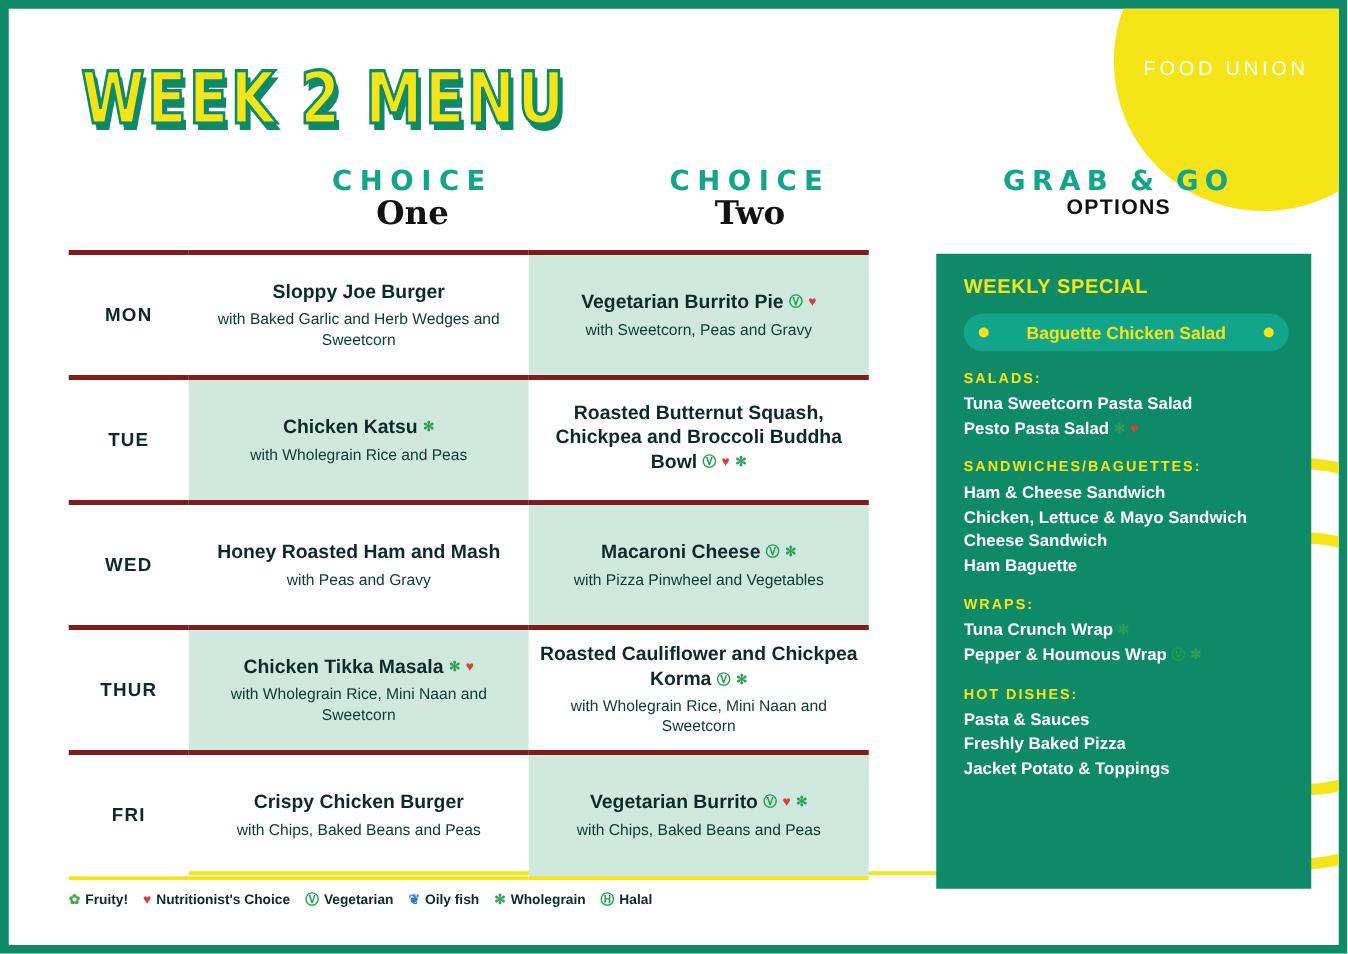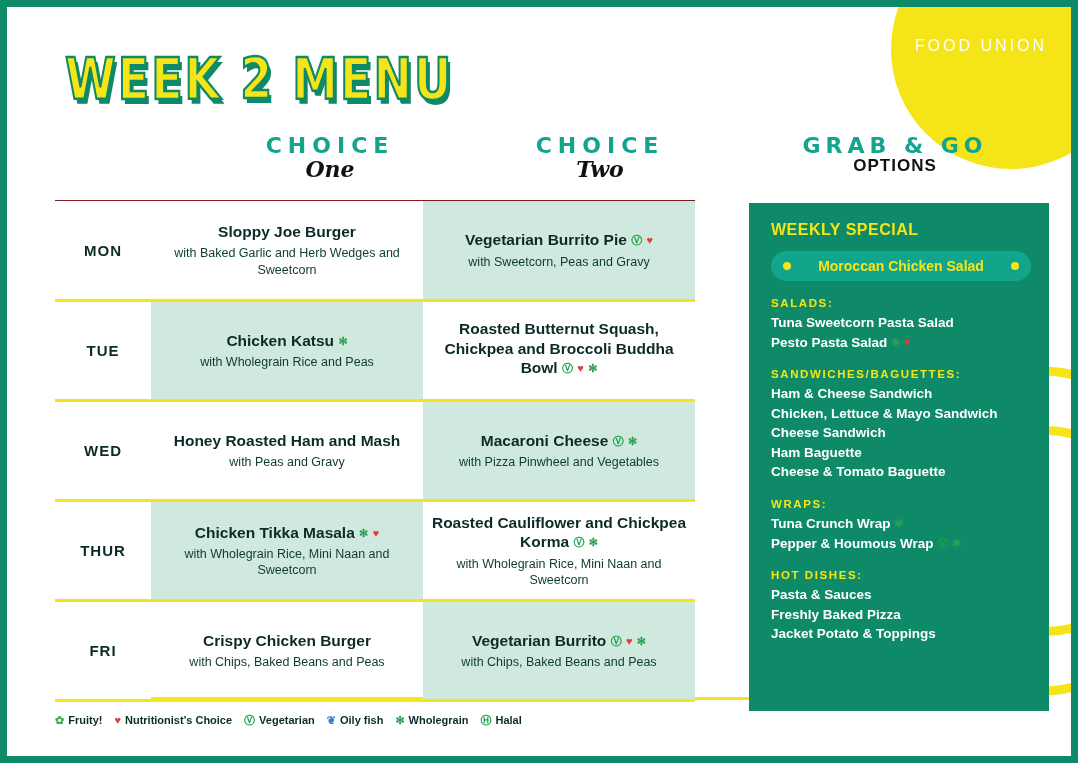--- a/index.html
+++ b/index.html
@@ -28,21 +28,21 @@
   .yellow-ring1, .yellow-ring2 {
     position: absolute;
     border: 9px solid #f5e518;
     border-radius: 50%;
     z-index: 0;
   }
   .yellow-ring1 { width: 330px; height: 330px; right: -130px; bottom: 60px; }
   .yellow-ring2 { width: 210px; height: 210px; right: -80px; bottom: 120px; }
   .brandtext {
     position: absolute;
-    top: 30px; right: 24px;
+    top: 40px; right: 24px;
     color: #ffffff;
     font-size: 16px;
     letter-spacing: 3px;
     z-index: 3;
   }
 
   .title {
     position: absolute;
     left: 58px; top: 38px;
     font-family: "DejaVu Sans", sans-serif;
@@ -65,42 +65,41 @@
   }
   .head .l1 {
     color: #12a58c;
     font-family: "DejaVu Sans", sans-serif;
     font-weight: bold;
     font-size: 22px;
     letter-spacing: 6px;
   }
   .head .l2 {
     font-family: "DejaVu Serif", serif;
-    font-style: italic;
-    font-weight: bold;
-    font-size: 22px;
+    font-weight: bold;
+    font-size: 26px;
     color: #111111;
     margin-top: -2px;
   }
   .head.c1 { left: 130px; width: 290px; }
   .head.c2 { left: 400px; width: 290px; }
   .head.c3 { left: 690px; width: 300px; }
   .head.c3 .l1 { letter-spacing: 5px; }
   .head.c3 .l2 { font-family: "Liberation Sans", sans-serif; font-style: normal; font-size: 17px; letter-spacing: 1px; }
 
   
   table.menu {
     position: absolute;
     left: 48px; top: 193px;
     width: 640px;
     border-collapse: collapse;
     z-index: 3;
   }
   table.menu td {
-    border-top: 1px solid #7f1d1d;
+    border-top: 4px solid #7f1d1d;
     border-bottom: 3px solid #f5e518;
     vertical-align: middle;
     padding: 10px 6px;
   }
   table.menu tr td.day {
     width: 96px;
     background: #ffffff;
     color: #0c2b28;
     font-weight: bold;
     font-size: 15px;
@@ -308,40 +307,39 @@
           <div class="sub">with Chips, Baked Beans and Peas</div>
         </td>
       </tr>
     </tbody>
   </table>
 
   <div class="gg">
     <div class="special-title">WEEKLY SPECIAL</div>
     <div class="pill">
       <span class="dot"></span>
-      <span class="ptext">Moroccan Chicken Salad</span>
+      <span class="ptext">Baguette Chicken Salad</span>
       <span class="dot"></span>
     </div>
 
     <h4>SALADS:</h4>
     <ul>
       <li><span>Tuna Sweetcorn Pasta Salad</span></li>
       <li><span>Pesto Pasta Salad</span>
         <span class="inline-ico ico whole">✻</span>
         <span class="inline-ico ico heart">♥</span>
       </li>
     </ul>
 
     <h4>SANDWICHES/BAGUETTES:</h4>
     <ul>
       <li><span>Ham &amp; Cheese Sandwich</span></li>
       <li><span>Chicken, Lettuce &amp; Mayo Sandwich</span></li>
       <li><span>Cheese Sandwich</span></li>
       <li><span>Ham Baguette</span></li>
-      <li><span>Cheese &amp; Tomato Baguette</span></li>
     </ul>
 
     <h4>WRAPS:</h4>
     <ul>
       <li><span>Tuna Crunch Wrap</span>
         <span class="inline-ico ico whole">✻</span>
       </li>
       <li><span>Pepper &amp; Houmous Wrap</span>
         <span class="inline-ico ico veg">Ⓥ</span>
         <span class="inline-ico ico whole">✻</span>

